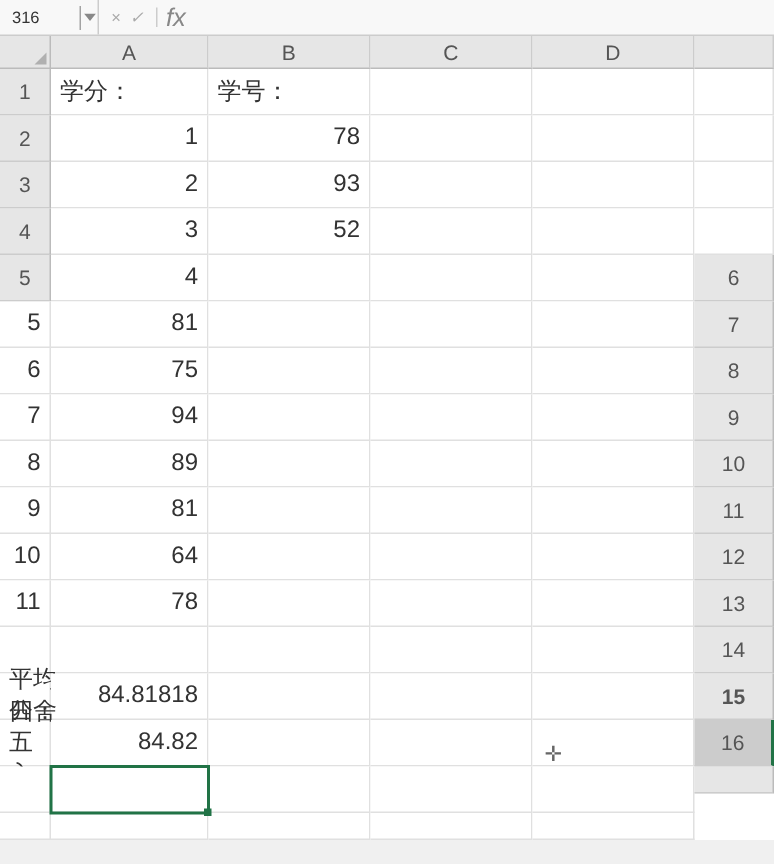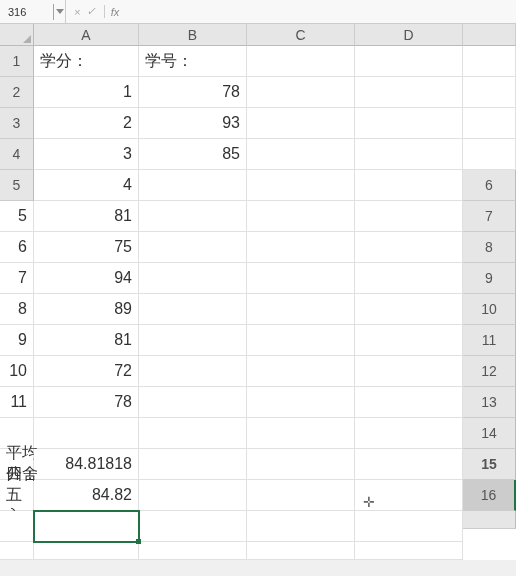--- a/index.html
+++ b/index.html
@@ -39,21 +39,21 @@
       display: flex;
       align-items: center;
       gap: 6px;
       padding: 0 8px;
       color: #aaa;
       font-size: 11px;
       font-style: italic;
       border-right: 1px solid #ccc;
     }
     .fx-label {
-      font-size: 11px;
+      font-size: 17px;
       font-style: italic;
       color: #888;
       padding: 0 6px;
     }
     .formula-input {
       flex: 1;
       border: none;
       outline: none;
       background: transparent;
       font-size: 12px;
@@ -178,21 +178,21 @@
     <div class="cell"></div>
     <div class="cell"></div>
     <div class="row-header" style="height: 31px;">3</div>
     <div class="cell num">2</div>
     <div class="cell num">93</div>
     <div class="cell"></div>
     <div class="cell"></div>
     <div class="cell"></div>
     <div class="row-header" style="height: 31px;">4</div>
     <div class="cell num">3</div>
-    <div class="cell num">85</div>
+    <div class="cell num">52</div>
     <div class="cell"></div>
     <div class="cell"></div>
     <div class="cell"></div>
     <div class="row-header" style="height: 31px;">5</div>
     <div class="cell num">4</div>
     <div class="cell"></div>
     <div class="cell"></div>
     <div class="cell"></div>
     <div class="row-header" style="height: 31px;">6</div>
     <div class="cell num">5</div>
@@ -219,21 +219,21 @@
     <div class="cell"></div>
     <div class="cell"></div>
     <div class="row-header" style="height: 31px;">10</div>
     <div class="cell num">9</div>
     <div class="cell num">81</div>
     <div class="cell"></div>
     <div class="cell"></div>
     <div class="cell"></div>
     <div class="row-header" style="height: 31px;">11</div>
     <div class="cell num">10</div>
-    <div class="cell num">72</div>
+    <div class="cell num">64</div>
     <div class="cell"></div>
     <div class="cell"></div>
     <div class="cell"></div>
     <div class="row-header" style="height: 31px;">12</div>
     <div class="cell num">11</div>
     <div class="cell num">78</div>
     <div class="cell"></div>
     <div class="cell"></div>
     <div class="cell"></div>
     <div class="row-header" style="height: 31px; text-align: right;">13</div>

